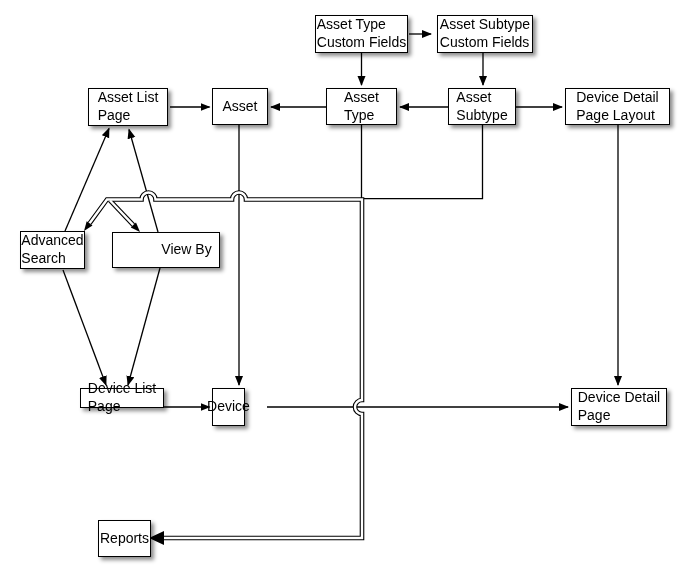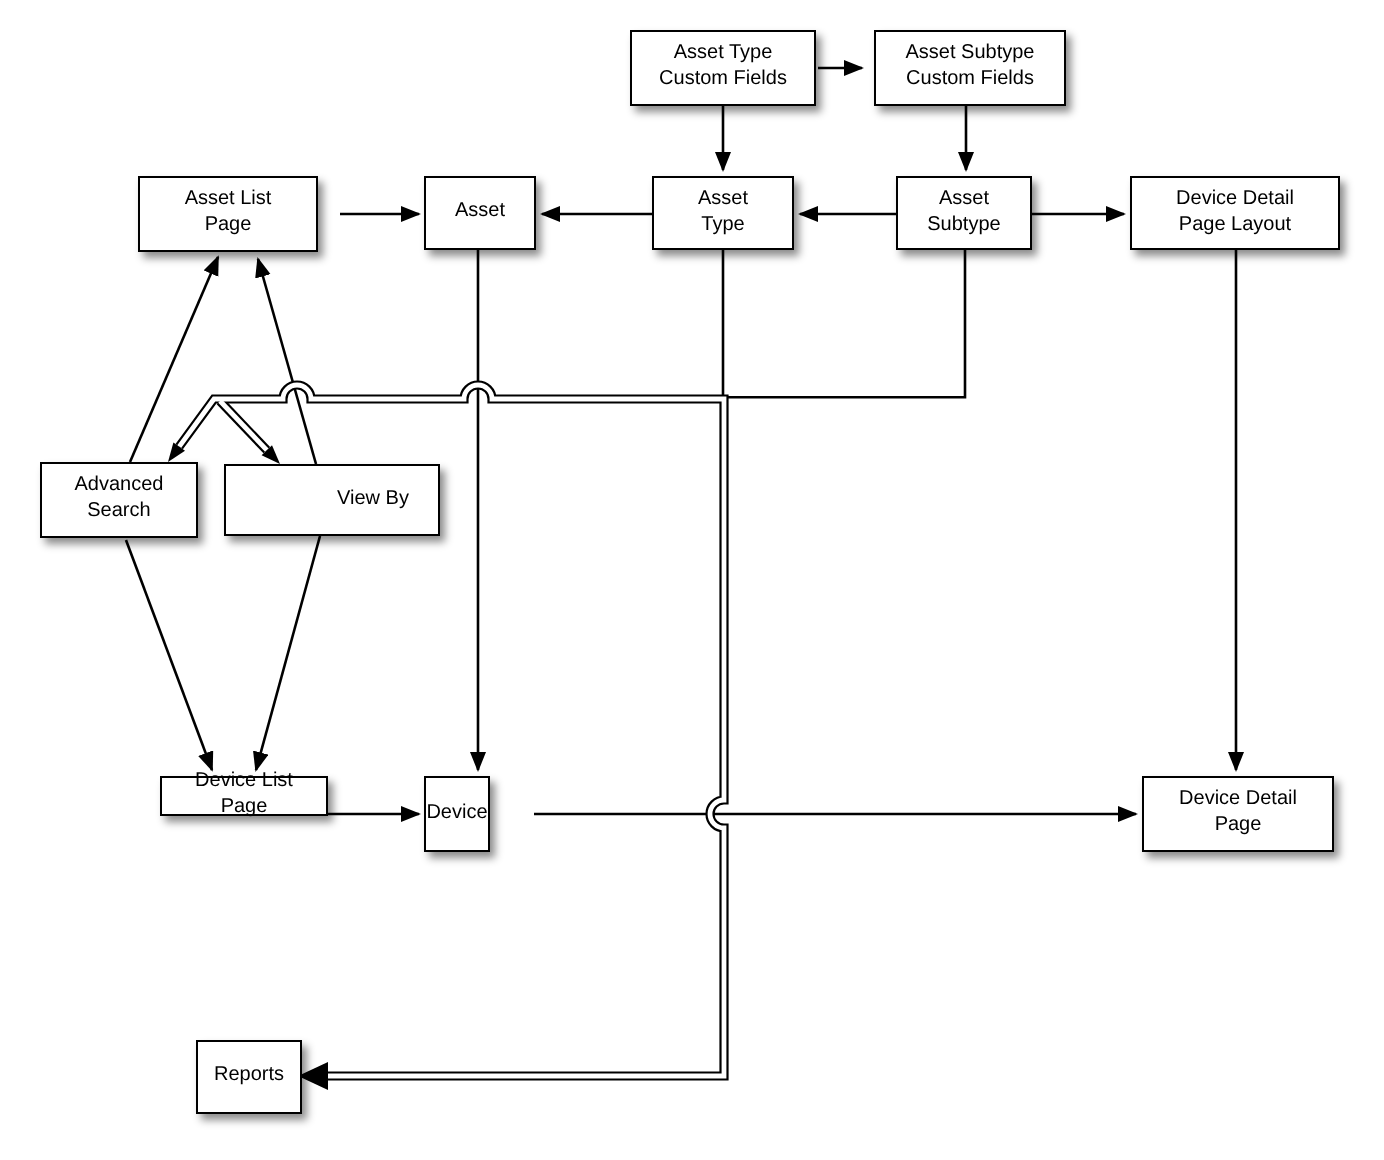--- a/index.html
+++ b/index.html
@@ -1,21 +1,21 @@
 <!DOCTYPE html>
 <html><head>
 <meta charset="utf-8">
 <style>
   html,body{margin:0;padding:0;background:#ffffff;}
   .stage{position:relative;width:692px;height:580px;background:#ffffff;
          font-family:"Liberation Sans",sans-serif;overflow:hidden;}
   .edges{position:absolute;left:0;top:0;}
   .node{position:absolute;box-sizing:border-box;background:#ffffff;
         border:1.6px solid #000;display:flex;align-items:center;justify-content:center;
-        text-align:center;font-size:10px;line-height:1.28;color:#000;
+        font-size:14px;line-height:1.28;color:#000;
         white-space:pre-line;box-shadow:2.5px 3px 4px rgba(0,0,0,0.45);}
 </style>
 </head>
 <body>
 
 <div class="stage">
 
   <svg class="edges" width="692" height="580" viewBox="0 0 692 580">
     <defs>
       <marker id="ah" markerUnits="userSpaceOnUse" markerWidth="11" markerHeight="9" refX="9" refY="4" orient="auto">
@@ -58,35 +58,35 @@
       <polygon points="149,538 164,531 164,545"></polygon>
     </g>
   </svg>
 
   <div class="node" style="left:315px;top:15px;width:93px;height:38px;">Asset Type
 Custom Fields</div>
 
   <div class="node" style="left:437px;top:15px;width:96px;height:38px;">Asset Subtype
 Custom Fields</div>
 
-  <div class="node" style="left:69px;top:88px;width:90px;height:38px;">Asset List
+  <div class="node" style="left:88px;top:88px;width:80px;height:38px;">Asset List
 Page</div>
 
   <div class="node" style="left:212px;top:88px;width:56px;height:37px;">Asset</div>
 
   <div class="node" style="left:326px;top:88px;width:71px;height:37px;">Asset
 Type</div>
 
   <div class="node" style="left:448px;top:88px;width:68px;height:37px;">Asset
 Subtype</div>
 
   <div class="node" style="left:565px;top:88px;width:105px;height:37px;">Device Detail
 Page Layout</div>
 
-  <div class="node" style="left:20px;top:231px;width:79px;height:38px;">Advanced
+  <div class="node" style="left:20px;top:231px;width:65px;height:38px;">Advanced
 Search</div>
 
   <div class="node" style="left:112px;top:232px;width:108px;height:36px;padding-left:41px;">View By</div>
 
   <div class="node" style="left:80px;top:388px;width:84px;height:20px;">Device List
 Page</div>
 
   <div class="node" style="left:212px;top:388px;width:33px;height:38px;">Device</div>
 
   <div class="node" style="left:571px;top:388px;width:96px;height:38px;">Device Detail

